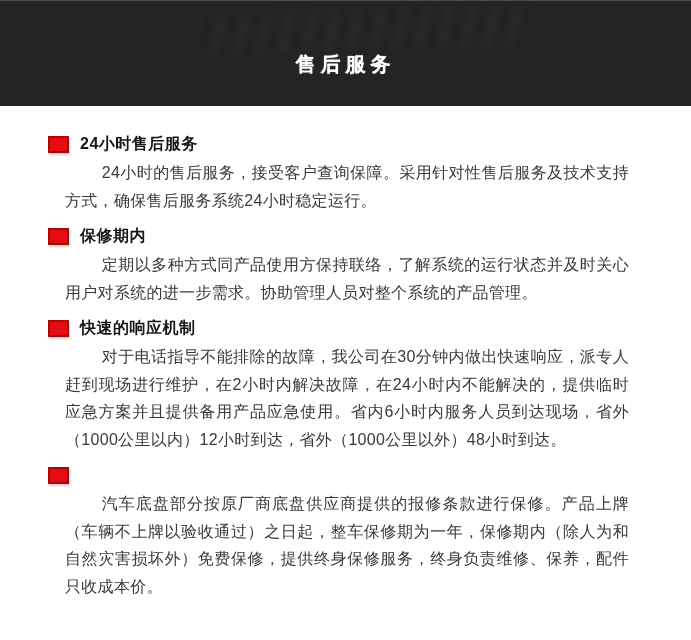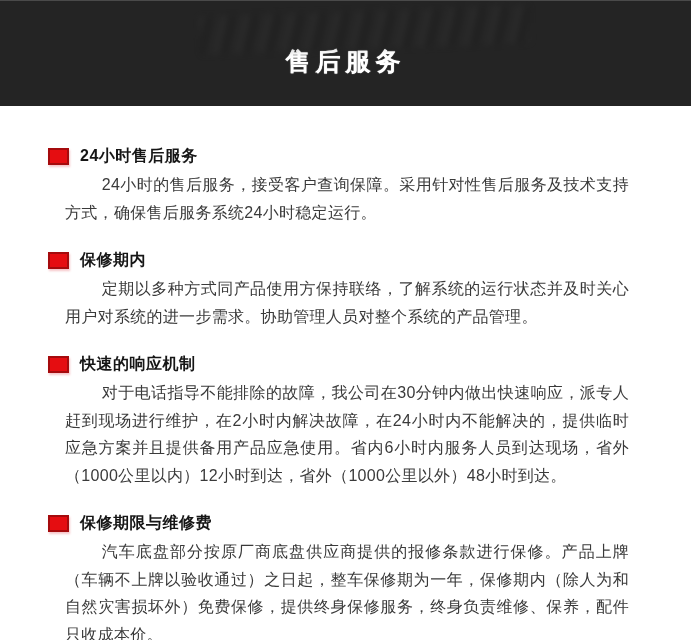--- a/index.html
+++ b/index.html
@@ -23,21 +23,21 @@
     background: #242424;
     border-top: 1px solid #4a4a4a;
     box-sizing: border-box;
     display: flex;
     align-items: flex-end;
     justify-content: center;
     overflow: hidden;
   }
   .banner-title {
     color: #ffffff;
-    font-size: 25px;
+    font-size: 20px;
     font-weight: bold;
     letter-spacing: 5px;
     margin-bottom: 28px;
     text-shadow: 0 0 1px #ffffff;
   }
   
   .watermark {
     position: absolute;
     left: 200px;
     top: 10px;
@@ -50,21 +50,21 @@
         rgba(55,55,55,0.25) 14px 22px);
     filter: blur(3px);
     opacity: 0.55;
     transform: rotate(-2deg);
   }
   
   .content {
     padding: 16px 62px 0 65px;
   }
   .section {
-    margin-top: 21px;
+    margin-top: 9px;
   }
   .section-title-row {
     display: flex;
     align-items: center;
     height: 26px;
   }
   .bullet {
     width: 17px;
     height: 13px;
     background: #e50d11;
@@ -122,19 +122,18 @@
       <div class="section-title-row">
         <span class="bullet"></span>
         <span class="section-title">快速的响应机制</span>
       </div>
       <p>对于电话指导不能排除的故障，我公司在30分钟内做出快速响应，派专人赶到现场进行维护，在2小时内解决故障，在24小时内不能解决的，提供临时应急方案并且提供备用产品应急使用。省内6小时内服务人员到达现场，省外（1000公里以内）12小时到达，省外（1000公里以外）48小时到达。</p>
     </div>
 
     <div class="section">
       <div class="section-title-row">
         <span class="bullet"></span>
-        <span class="section-title">保修期限与维修费</span>
       </div>
       <p>汽车底盘部分按原厂商底盘供应商提供的报修条款进行保修。产品上牌（车辆不上牌以验收通过）之日起，整车保修期为一年，保修期内（除人为和自然灾害损坏外）免费保修，提供终身保修服务，终身负责维修、保养，配件只收成本价。</p>
     </div>
 
   </div>
 </div>
 
 </body></html>

